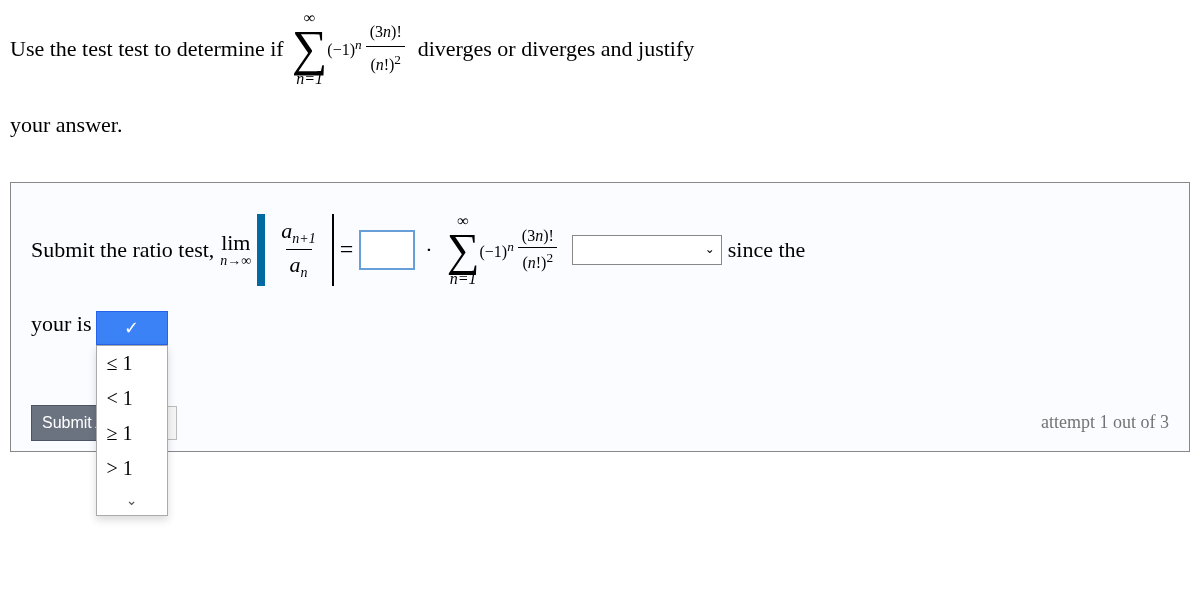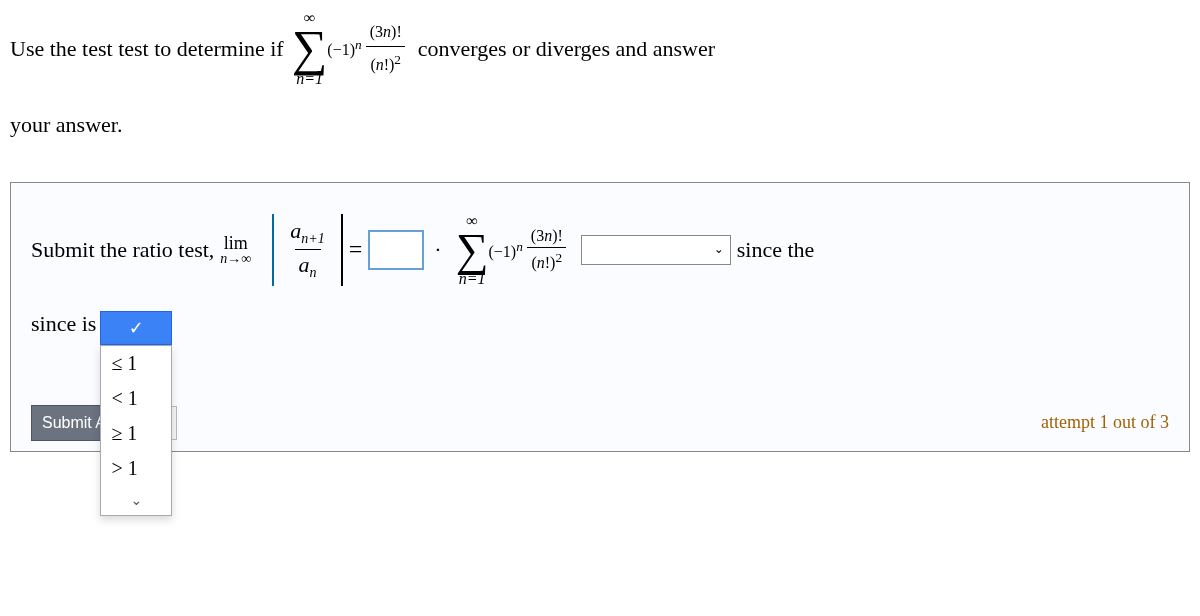--- a/index.html
+++ b/index.html
@@ -60,24 +60,23 @@
   }
   .answer-row {
     display: flex;
     align-items: center;
     flex-wrap: wrap;
     gap: 6px;
     font-size: 22px;
   }
   .abs {
     display: inline-flex;
-    border-left: 2px solid #0369a1;
+    border-left: 8px solid #0369a1;
     border-right: 2px solid #000;
     padding: 4px 8px;
-    margin-left: 15px;
   }
   .input-box {
     width: 56px;
     height: 40px;
     border: 2px solid #67a0d8;
     background: #fff;
     display: inline-block;
   }
   .select-box {
     width: 150px;
@@ -154,26 +153,26 @@
     height: 34px;
     border: 1px solid #bbb;
     display: flex;
     align-items: center;
     justify-content: center;
     font-size: 22px;
     background: #f5f5f5;
   }
   .attempt {
     font-size: 18px;
-    color: #a16207;
+    color: #737373;
   }
   .italic { font-style: italic; }
   .sub { font-size: 14px; vertical-align: sub; font-style: italic; }
   .limblk { display:inline-flex; flex-direction:column; align-items:center; line-height:1; }
-  .limblk .lt { font-size:18px; }
+  .limblk .lt { font-size:22px; }
   .limblk .lb { font-size:14px; font-style: italic; }
   .q-line1 { display:flex; align-items:center; flex-wrap:wrap; gap:4px; }
   .dot { margin: 0 4px; }
 </style>
 </head>
 <body>
 
 <div class="question">
   <div class="q-line1">
     <span>Use the test test to determine if</span>
@@ -184,21 +183,21 @@
         <span class="sigma-bot"><span class="italic">n</span><span>=1</span></span>
       </span>
       <span class="expr">
         <span>(−1)</span><sup class="italic">n</sup>
       </span>
       <span class="frac expr">
         <span class="num"><span>(3</span><span class="italic">n</span><span>)!</span></span>
         <span class="den"><span>(</span><span class="italic">n</span><span>!)</span><sup>2</sup></span>
       </span>
     </span>
-    <span>converges or diverges and answer</span>
+    <span>diverges or diverges and justify</span>
   </div>
   <div style="margin-top:20px;">your answer.</div>
 </div>
 
 <div class="answer-box">
   <div class="answer-row">
     <span>Submit the ratio test,</span>
 
     <span class="limblk">
       <span class="lt">lim</span>
@@ -234,21 +233,21 @@
     </span>
 
     <span class="select-box">
       <span class="chev">⌄</span>
     </span>
 
     <span>since the</span>
   </div>
 
   <div class="ratio-row">
-    <span>since is</span>
+    <span>your is</span>
     <span class="dropdown-open">
       <span class="dropdown-selected">
         <span>✓</span>
       </span>
       <div class="dropdown-list">
         <div>≤ 1</div>
         <div>&lt; 1</div>
         <div>≥ 1</div>
         <div>&gt; 1</div>
         <div class="dd-chev">⌄</div>

